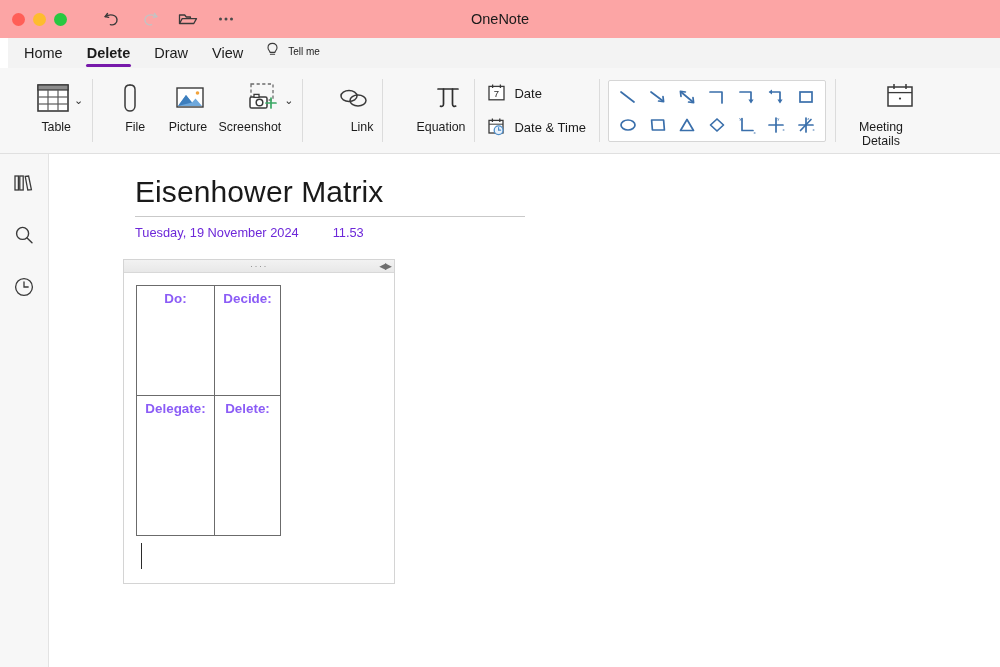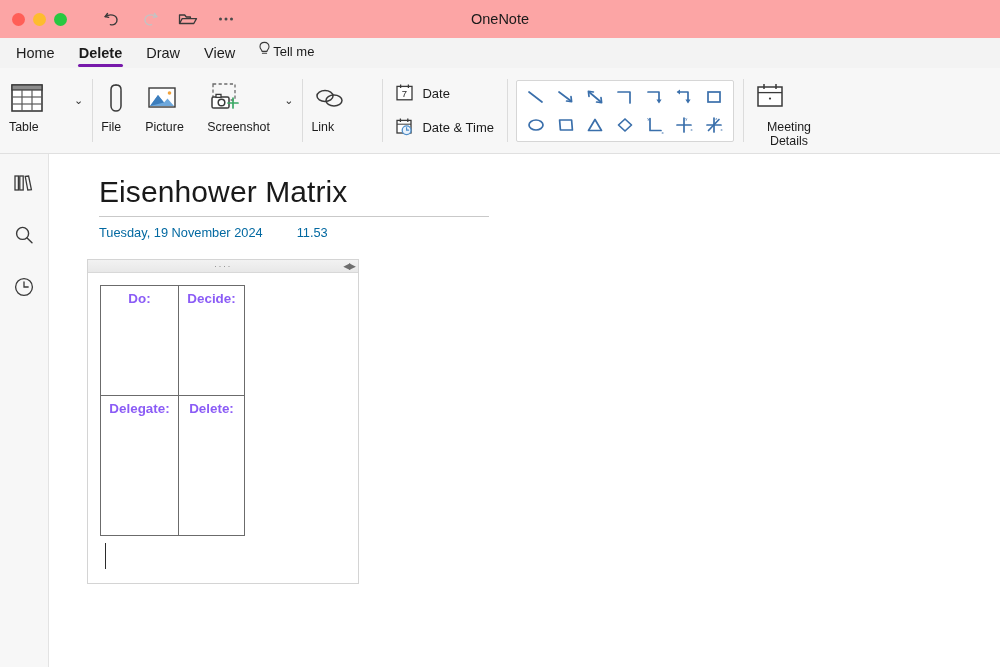--- a/index.html
+++ b/index.html
@@ -37,38 +37,39 @@
     pointer-events: none;
   }
 
   
   .tabbar {
     height: 30px;
     background: #f3f3f3;
     display: flex; align-items: flex-end;
     padding-left: 6px;
     gap: 4px;
+    margin-left: 8px;
   }
   .tab {
     position: relative;
     padding: 2px 10px 7px 10px;
     font-size: 14.5px;
     color: #1c1c1c;
     cursor: default;
     white-space: nowrap;
   }
   .tab.active { font-weight: bold; }
   .tab.active::after {
     content: "";
     position: absolute;
     left: 9px; right: 9px; bottom: 1px;
     height: 3px; border-radius: 2px;
     background: #7719aa;
   }
-  .tellme { display: flex; align-items: center; gap: 1px; padding: 2px 10px 7px 8px; font-size: 13px; color:#1c1c1c; }
+  .tellme { display: flex; align-items: center; gap: 8px; padding: 2px 10px 7px 8px; font-size: 10px; color:#1c1c1c; }
 
   
   .ribbon {
     height: 86px;
     background: #f7f7f7;
     border-bottom: 1px solid #e0e0e0;
     display: flex;
     align-items: stretch;
   }
   .rgroup {
@@ -76,21 +77,21 @@
     padding: 0 9px;
     position: relative;
   }
   .rgroup + .rgroup::before {
     content: "";
     position: absolute; left: 0; top: 11px; bottom: 11px;
     width: 1px; background: #dcdcdc;
   }
   .rbtn {
     width: 62px;
-    display: flex; flex-direction: column; align-items: flex-start;
+    display: flex; flex-direction: column; align-items: flex-end;
     justify-content: flex-start;
     padding-top: 8px;
     height: 100%;
     cursor: default;
   }
   .rbtn .glyph { height: 44px; display: flex; align-items: center; justify-content: center; }
   .rbtn .lbl { font-size: 12.4px; color: #1c1c1c; text-align: center; line-height: 1.15; }
   .rbtn.wide { width: 74px; }
   .rbtn.narrow { width: 44px; }
 
@@ -113,41 +114,41 @@
     display: flex; flex-direction: column;
     justify-content: center;
     align-self: center;
     padding: 4px 6px;
     gap: 2px;
   }
   .shaperow { display: flex; align-items: center; justify-content: space-between; height: 26px; }
   .shapecell { width: 26px; height: 26px; display:flex; align-items:center; justify-content:center; cursor: default; }
 
   
-  .body { display: flex; height: calc(667px - 38px - 30px - 86px); }
+  .body { display: flex; height: calc(667px - 38px - 30px - 86px); gap: 36px; }
 
   .navrail {
     width: 49px;
     background: #f7f7f7;
     border-right: 1px solid #e3e3e3;
     display: flex; flex-direction: column; align-items: center;
     padding-top: 16px; gap: 26px;
   }
   .navicon { width: 26px; height: 26px; display:flex; align-items:center; justify-content:center; cursor: default; }
 
   .canvas { flex: 1; background: #ffffff; position: relative; overflow: hidden; }
 
   .pagehead { position: absolute; left: 50px; top: 20px; width: 390px; }
   .pagetitle {
     font-size: 30px; color: #1a1a1a; font-weight: normal;
     line-height: 1.2; padding-bottom: 6px;
     border-bottom: 1px solid #c9c9c9;
     letter-spacing: 0.1px;
   }
-  .pagemeta { display: flex; gap: 34px; padding-top: 8px; font-size: 12.8px; color: #0369a1; }
+  .pagemeta { display: flex; gap: 34px; padding-top: 8px; font-size: 12.8px; color: #6d28d9; }
 
   
   .notebox {
     position: absolute;
     left: 38px; top: 105px;
     width: 272px; height: 325px;
     background: #ffffff;
     border: 1px solid #d4d4d4;
   }
   .noteheader {
@@ -308,20 +309,32 @@
       <span class="glyph">
         <svg width="38" height="36" viewBox="0 0 38 36" fill="none" stroke="#3a3a3a" stroke-width="1.5">
           <ellipse cx="14" cy="16" rx="8" ry="5.4"></ellipse>
           <ellipse cx="23" cy="20.5" rx="8" ry="5.4"></ellipse>
         </svg>
       </span>
       <span class="lbl">Link</span>
     </div>
   </div>
 
+  <div class="rgroup">
+    <div class="rbtn wide">
+      <span class="glyph">
+        <svg width="34" height="36" viewBox="0 0 34 36" fill="none" stroke="#2f2f2f" stroke-width="1.7" stroke-linecap="round">
+          <line x1="7" y1="9" x2="27" y2="9"></line>
+          <path d="M12.5 9 V24 c0 2.2 -1.5 2.8 -3 2.2"></path>
+          <path d="M21.5 9 V24 c0 2.3 1.7 2.9 3.2 2.1"></path>
+        </svg>
+      </span>
+      <span class="lbl">Equation</span>
+    </div>
+  </div>
 
   <div class="rgroup">
     <div class="datecol">
       <div class="daterow">
         <span>
           <svg width="19" height="19" viewBox="0 0 19 19">
             <rect x="2" y="3.4" width="15" height="13.4" fill="#fff" stroke="#3a3a3a" stroke-width="1.3"></rect>
             <line x1="5.6" y1="1.5" x2="5.6" y2="5" stroke="#3a3a3a" stroke-width="1.3"></line>
             <line x1="13.4" y1="1.5" x2="13.4" y2="5" stroke="#3a3a3a" stroke-width="1.3"></line>
             <text x="9.5" y="14.4" font-size="9.5" font-family="Liberation Sans, sans-serif" fill="#2a2a2a" text-anchor="middle">7</text>

